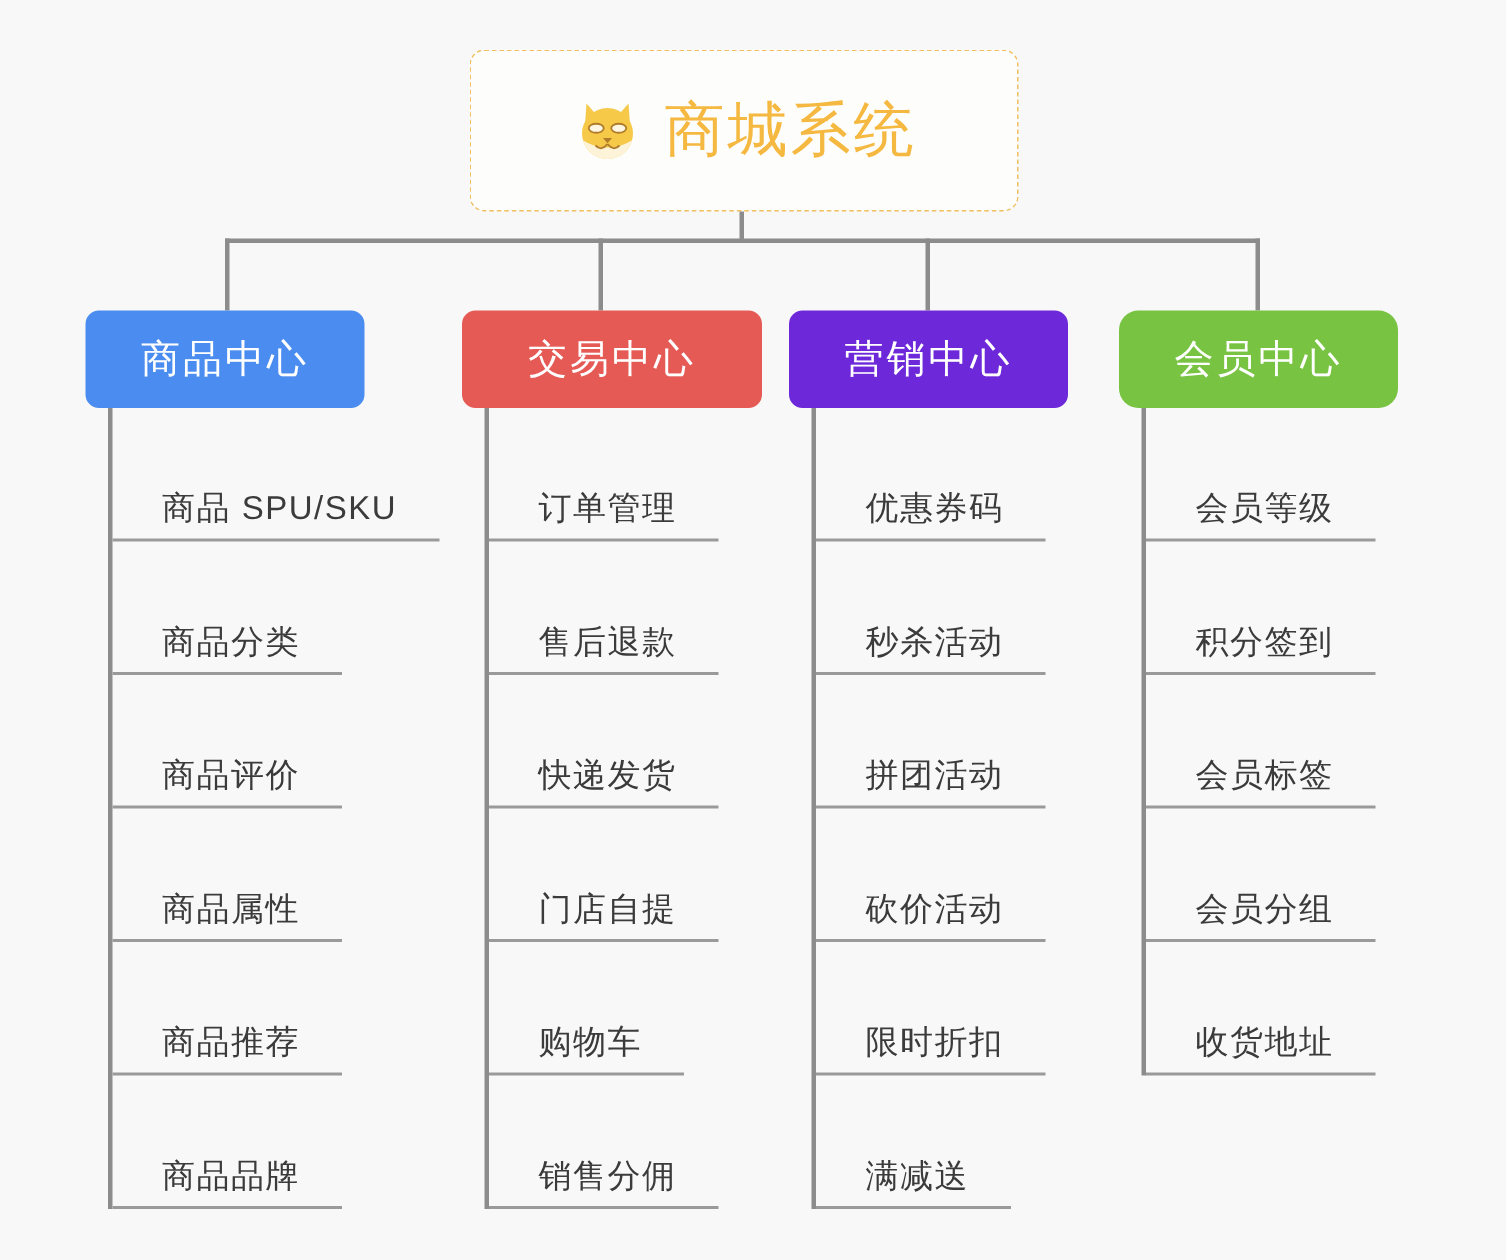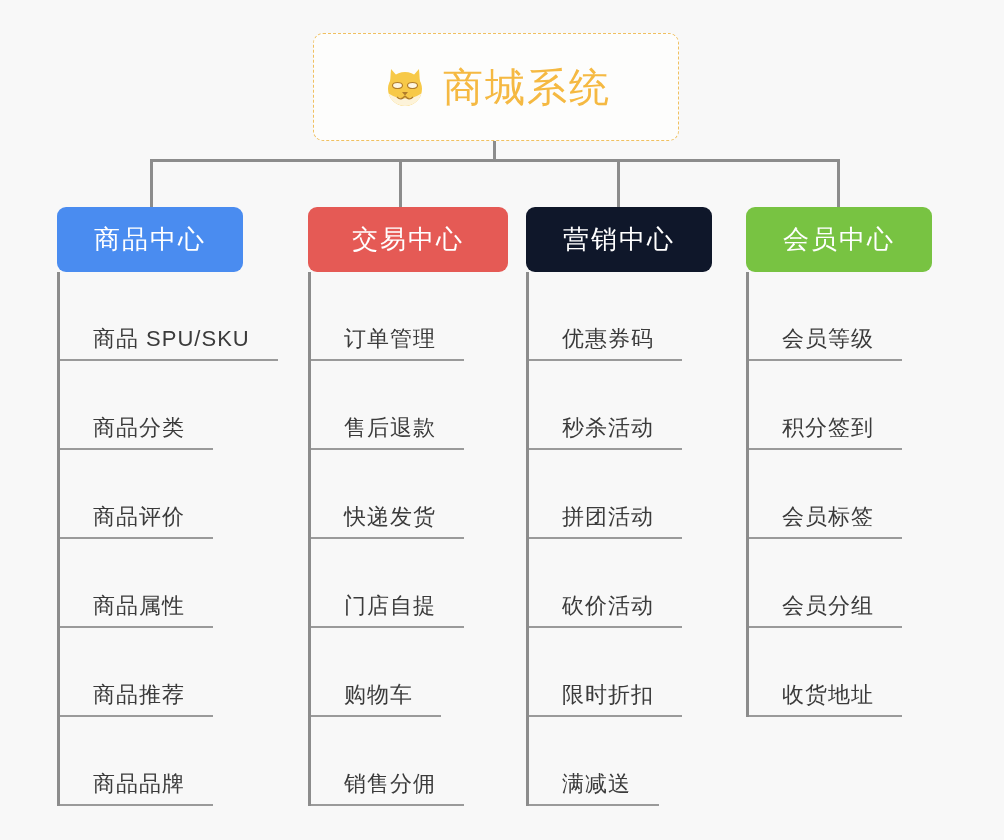--- a/index.html
+++ b/index.html
@@ -95,25 +95,26 @@
     align-items: center;
     justify-content: center;
     color: #ffffff;
     font-size: 26px;
     letter-spacing: 2px;
     box-sizing: border-box;
   }
   .col-0 .cat-box { width: 186px; justify-content: center; }
   .col-1 .cat-box { width: 200px; }
   .col-2 .cat-box { width: 186px; }
-  .col-3 .cat-box { width: 186px; }
+  .col-3 .cat-box { width: 186px; border-radius: 13px; }
 
   
   .branch {
     position: relative;
+    margin-left: 15px;
     padding-left: 0;
     border-left: 3px solid #8c8c8c;
   }
   .leaf {
     position: relative;
     height: 89px;
     box-sizing: border-box;
     display: flex;
     align-items: flex-end;
   }
@@ -203,21 +204,21 @@
       <div class="leaf">
         <span class="leaf-label">购物车</span>
       </div>
       <div class="leaf">
         <span class="leaf-label">销售分佣</span>
       </div>
     </div>
   </div>
 
   <div class="column col-2">
-    <div class="cat-box" style="background: #0f172a;">
+    <div class="cat-box" style="background: #6d28d9;">
       <span>营销中心</span>
     </div>
     <div class="branch" style="border-left-color: rgb(140, 140, 140);">
       <div class="leaf">
         <span class="leaf-label">优惠券码</span>
       </div>
       <div class="leaf">
         <span class="leaf-label">秒杀活动</span>
       </div>
       <div class="leaf">

